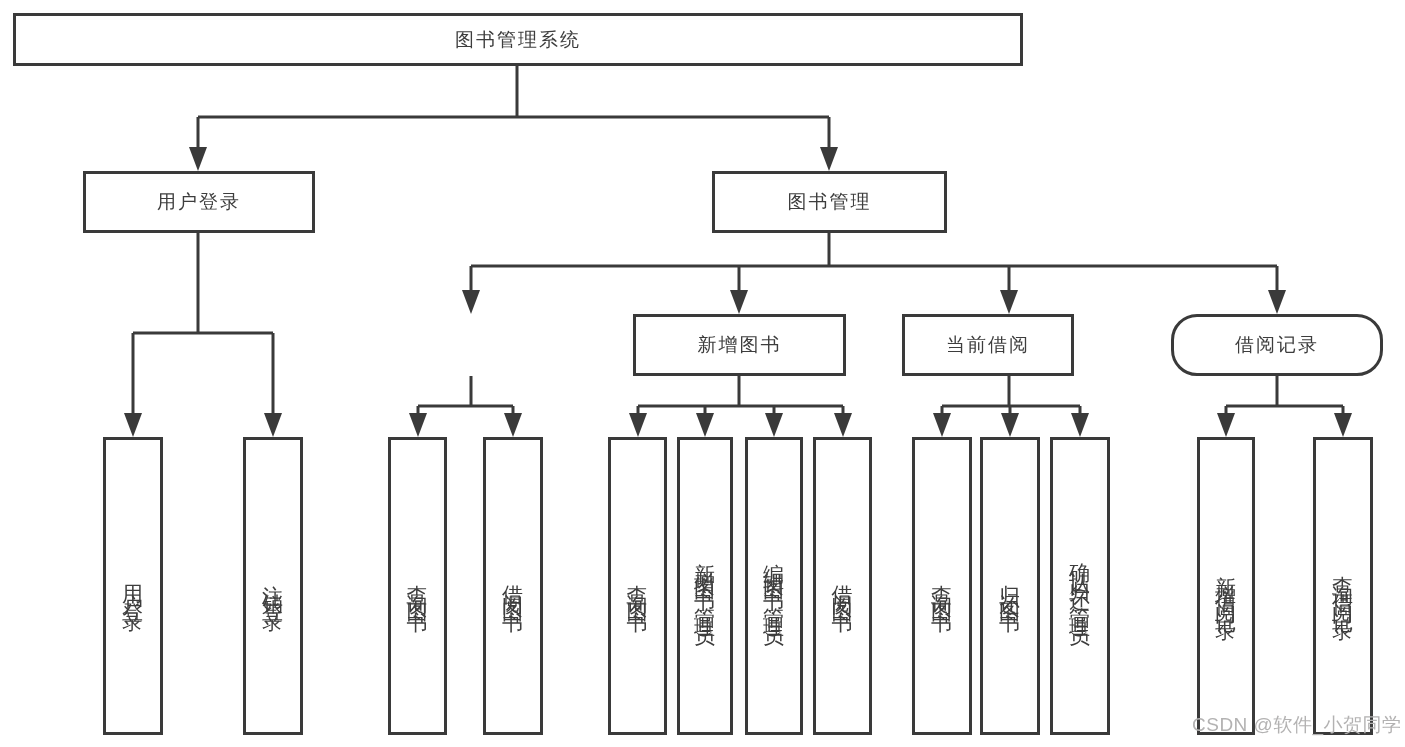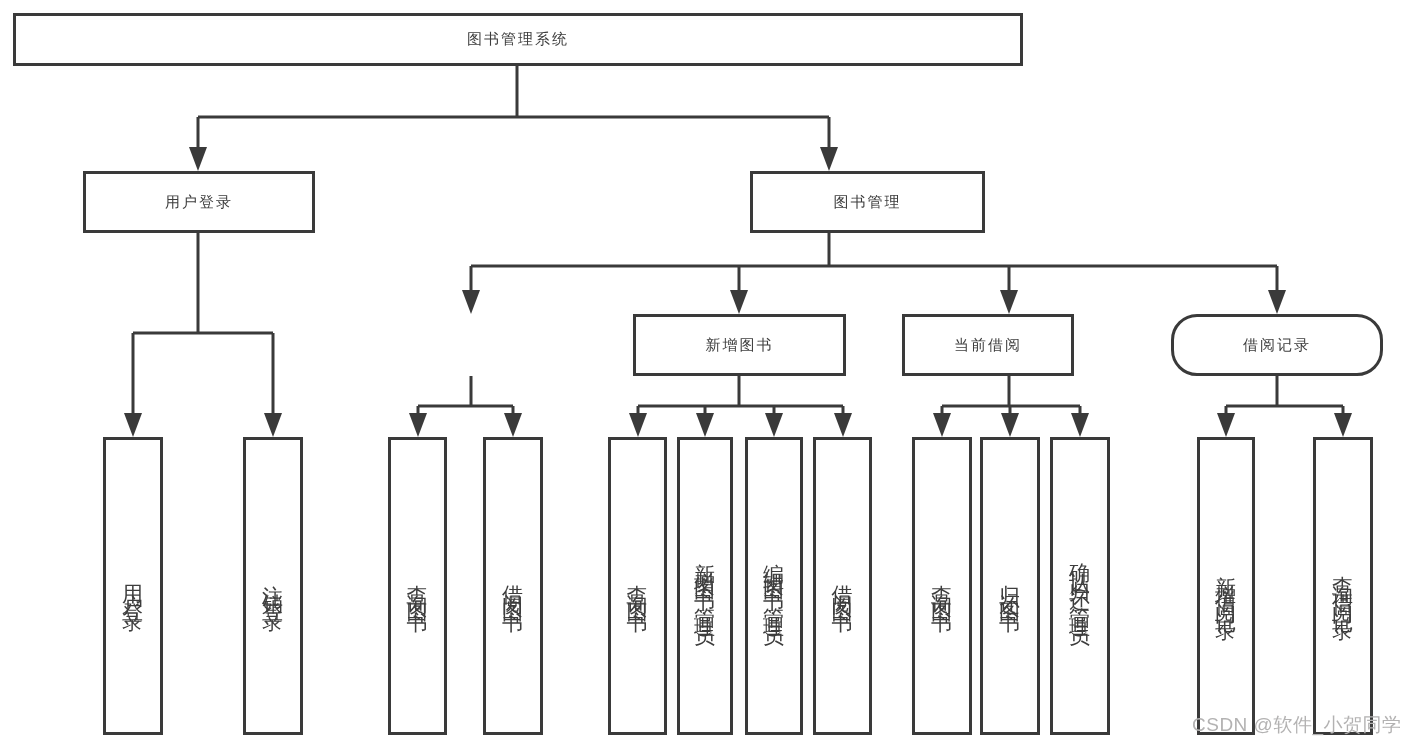--- a/index.html
+++ b/index.html
@@ -24,21 +24,21 @@
     box-sizing:border-box;
     border:3px solid var(--line);
     background:#fff;
     display:flex;
     align-items:center;
     justify-content:center;
     z-index:2;
     white-space:nowrap;
   }
   .node.h{
-    font-size:15px;
+    font-size:19px;
     letter-spacing:2px;
   }
   .node.v{
     writing-mode:vertical-rl;
     text-orientation:mixed;
     font-size:21px;
     letter-spacing:9px;
     line-height:1;
   }
   .watermark{
@@ -82,21 +82,21 @@
       <polygon points="1001,413 1019,413 1010,437" fill="#3a3a3a"></polygon>
       <polygon points="1071,413 1089,413 1080,437" fill="#3a3a3a"></polygon>
       <path d="M1277,376V406M1226,406H1343M1226,406V414M1343,406V414" fill="none" stroke="#3a3a3a" stroke-width="3"></path>
       <polygon points="1217,413 1235,413 1226,437" fill="#3a3a3a"></polygon>
       <polygon points="1334,413 1352,413 1343,437" fill="#3a3a3a"></polygon>
     </svg>
 
   <div class="node h" style="left:13px;top:13px;width:1010px;height:53px;">图书管理系统</div>
 
   <div class="node h" style="left:83px;top:171px;width:232px;height:62px;">用户登录</div>
-  <div class="node h" style="left:712px;top:171px;width:235px;height:62px;margin-left:38px;">图书管理</div>
+  <div class="node h" style="left:712px;top:171px;width:235px;height:62px;">图书管理</div>
 
   <div class="node h" style="left:633px;top:314px;width:213px;height:62px;">新增图书</div>
   <div class="node h" style="left:902px;top:314px;width:172px;height:62px;">当前借阅</div>
   <div class="node h" style="left:1171px;top:314px;width:212px;height:62px;border-radius:26px;">借阅记录</div>
 
   <div class="node v" style="left:103px;top:437px;width:60px;height:298px;">用户登录</div>
   <div class="node v" style="left:243px;top:437px;width:60px;height:298px;">注销登录</div>
 
   <div class="node v" style="left:388px;top:437px;width:59px;height:298px;">查询图书</div>
   <div class="node v" style="left:483px;top:437px;width:60px;height:298px;">借阅图书</div>

